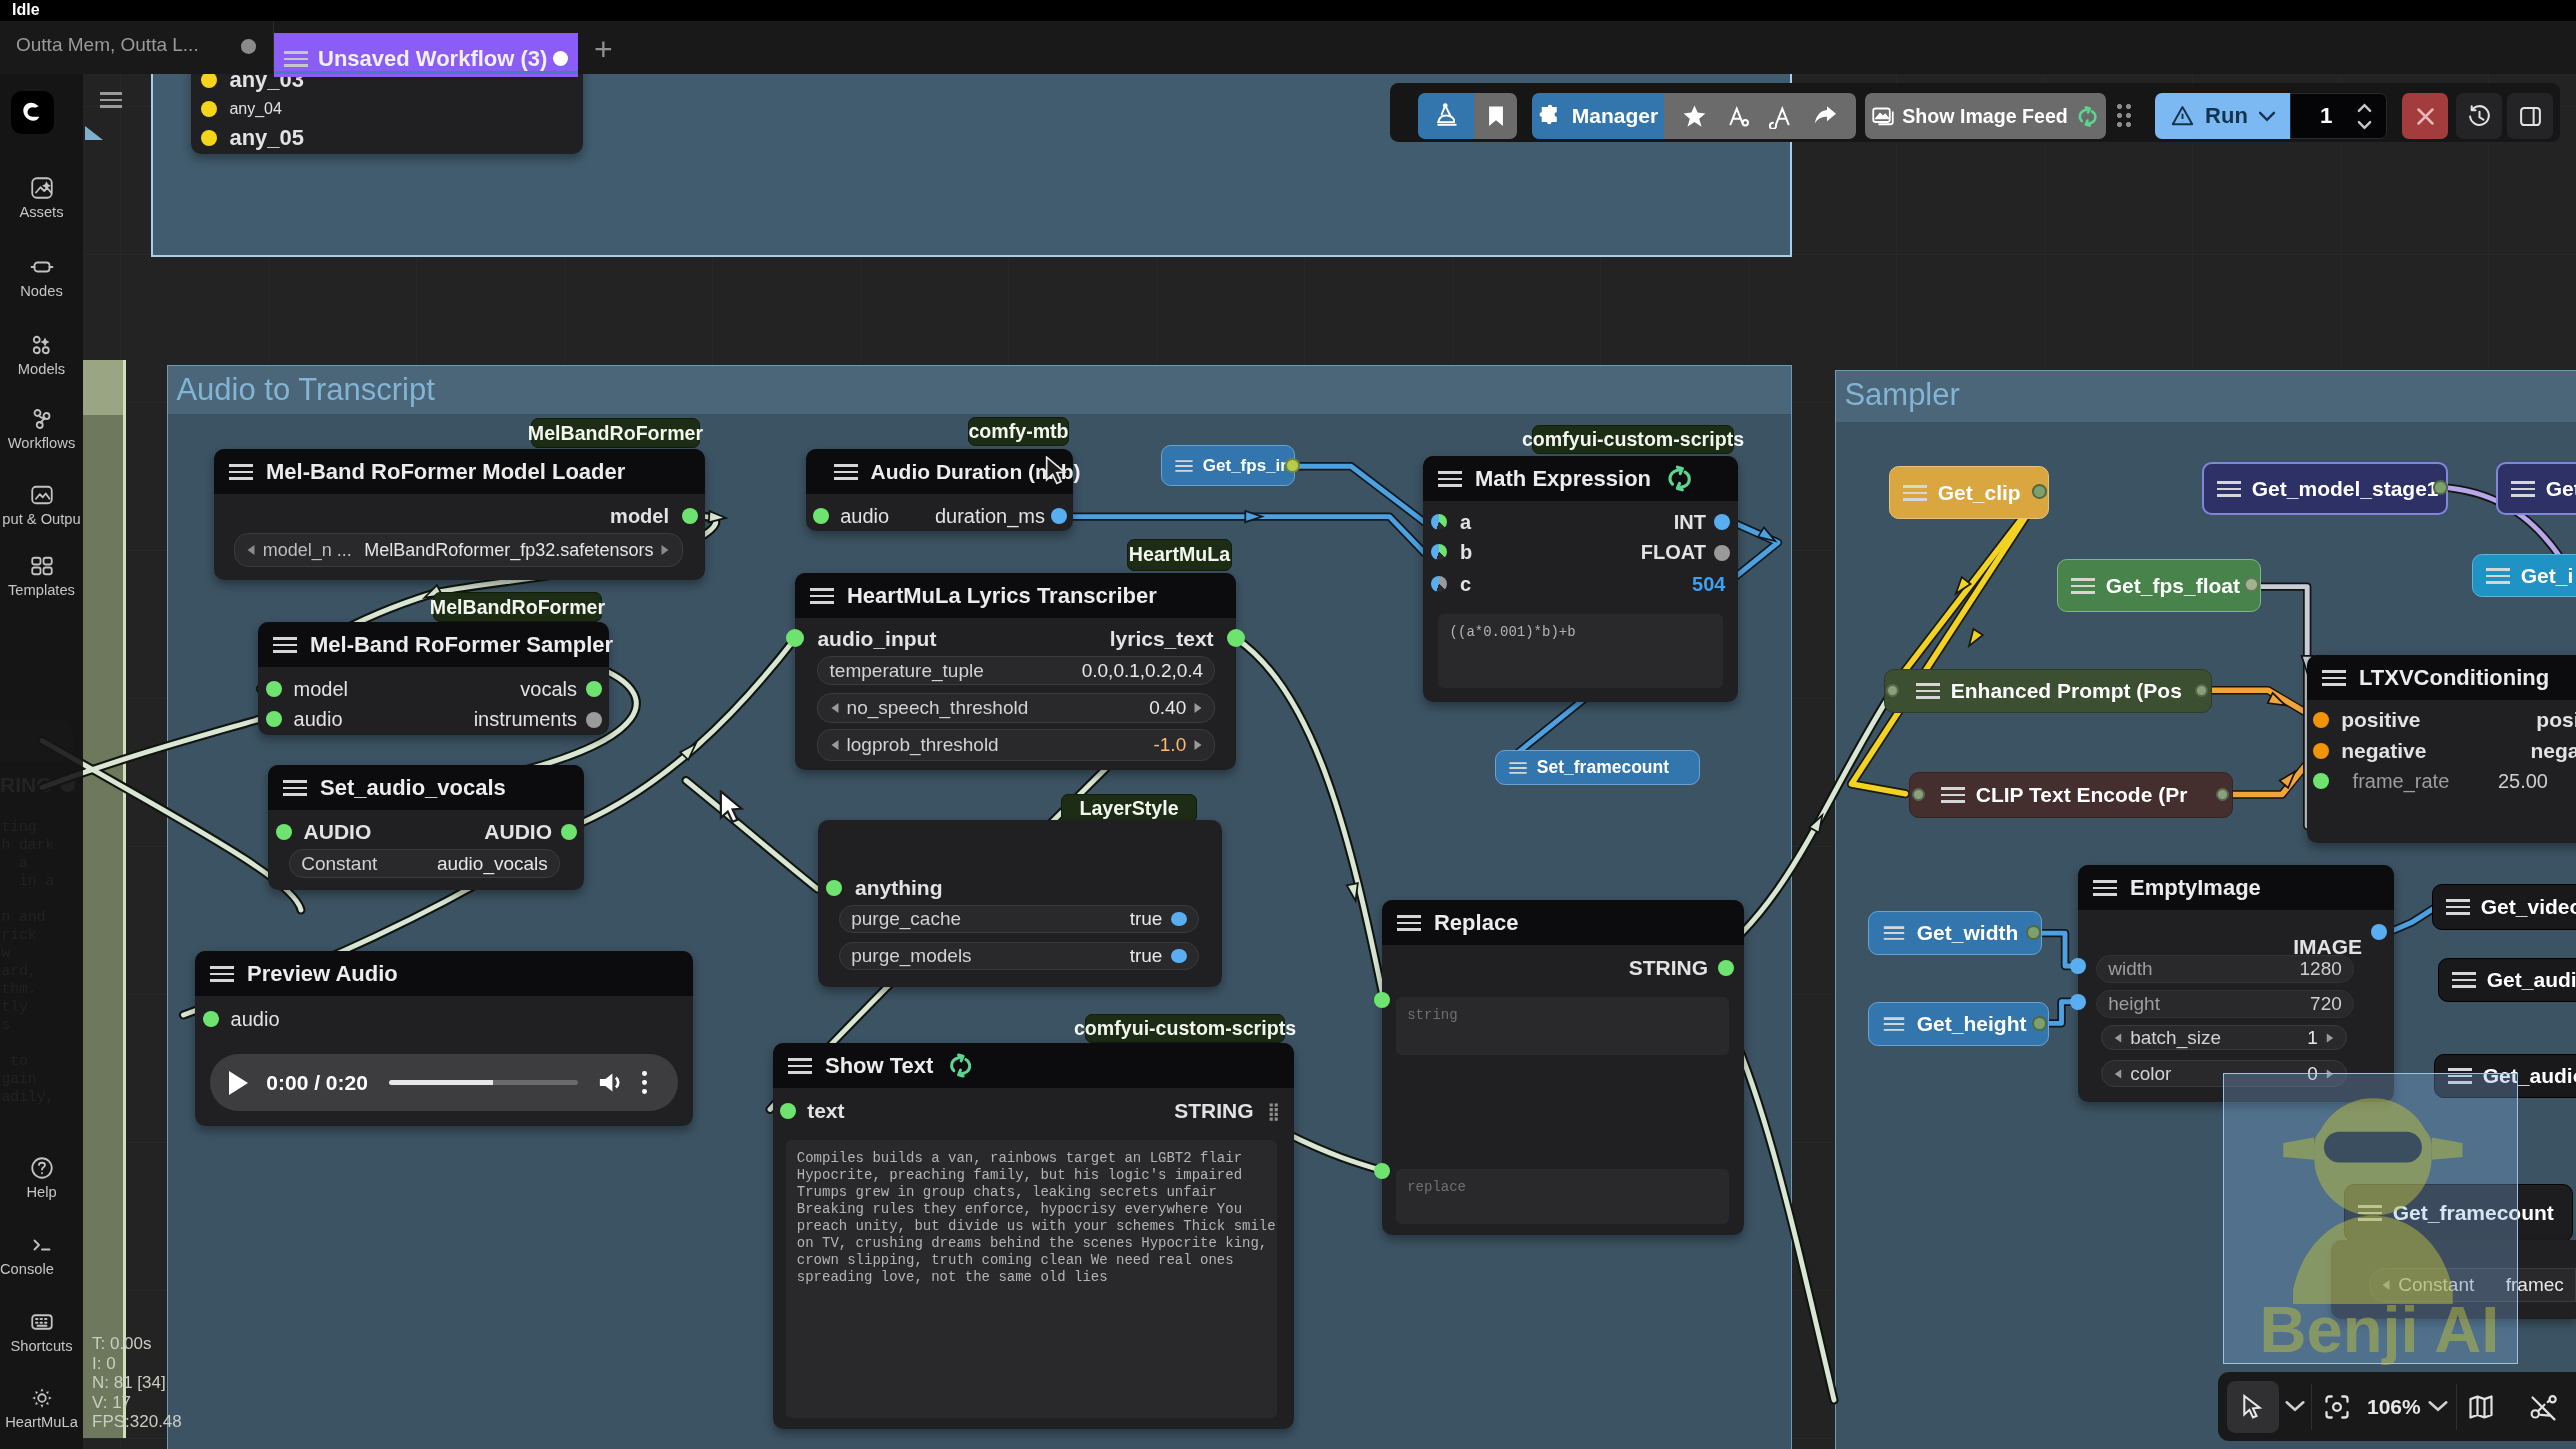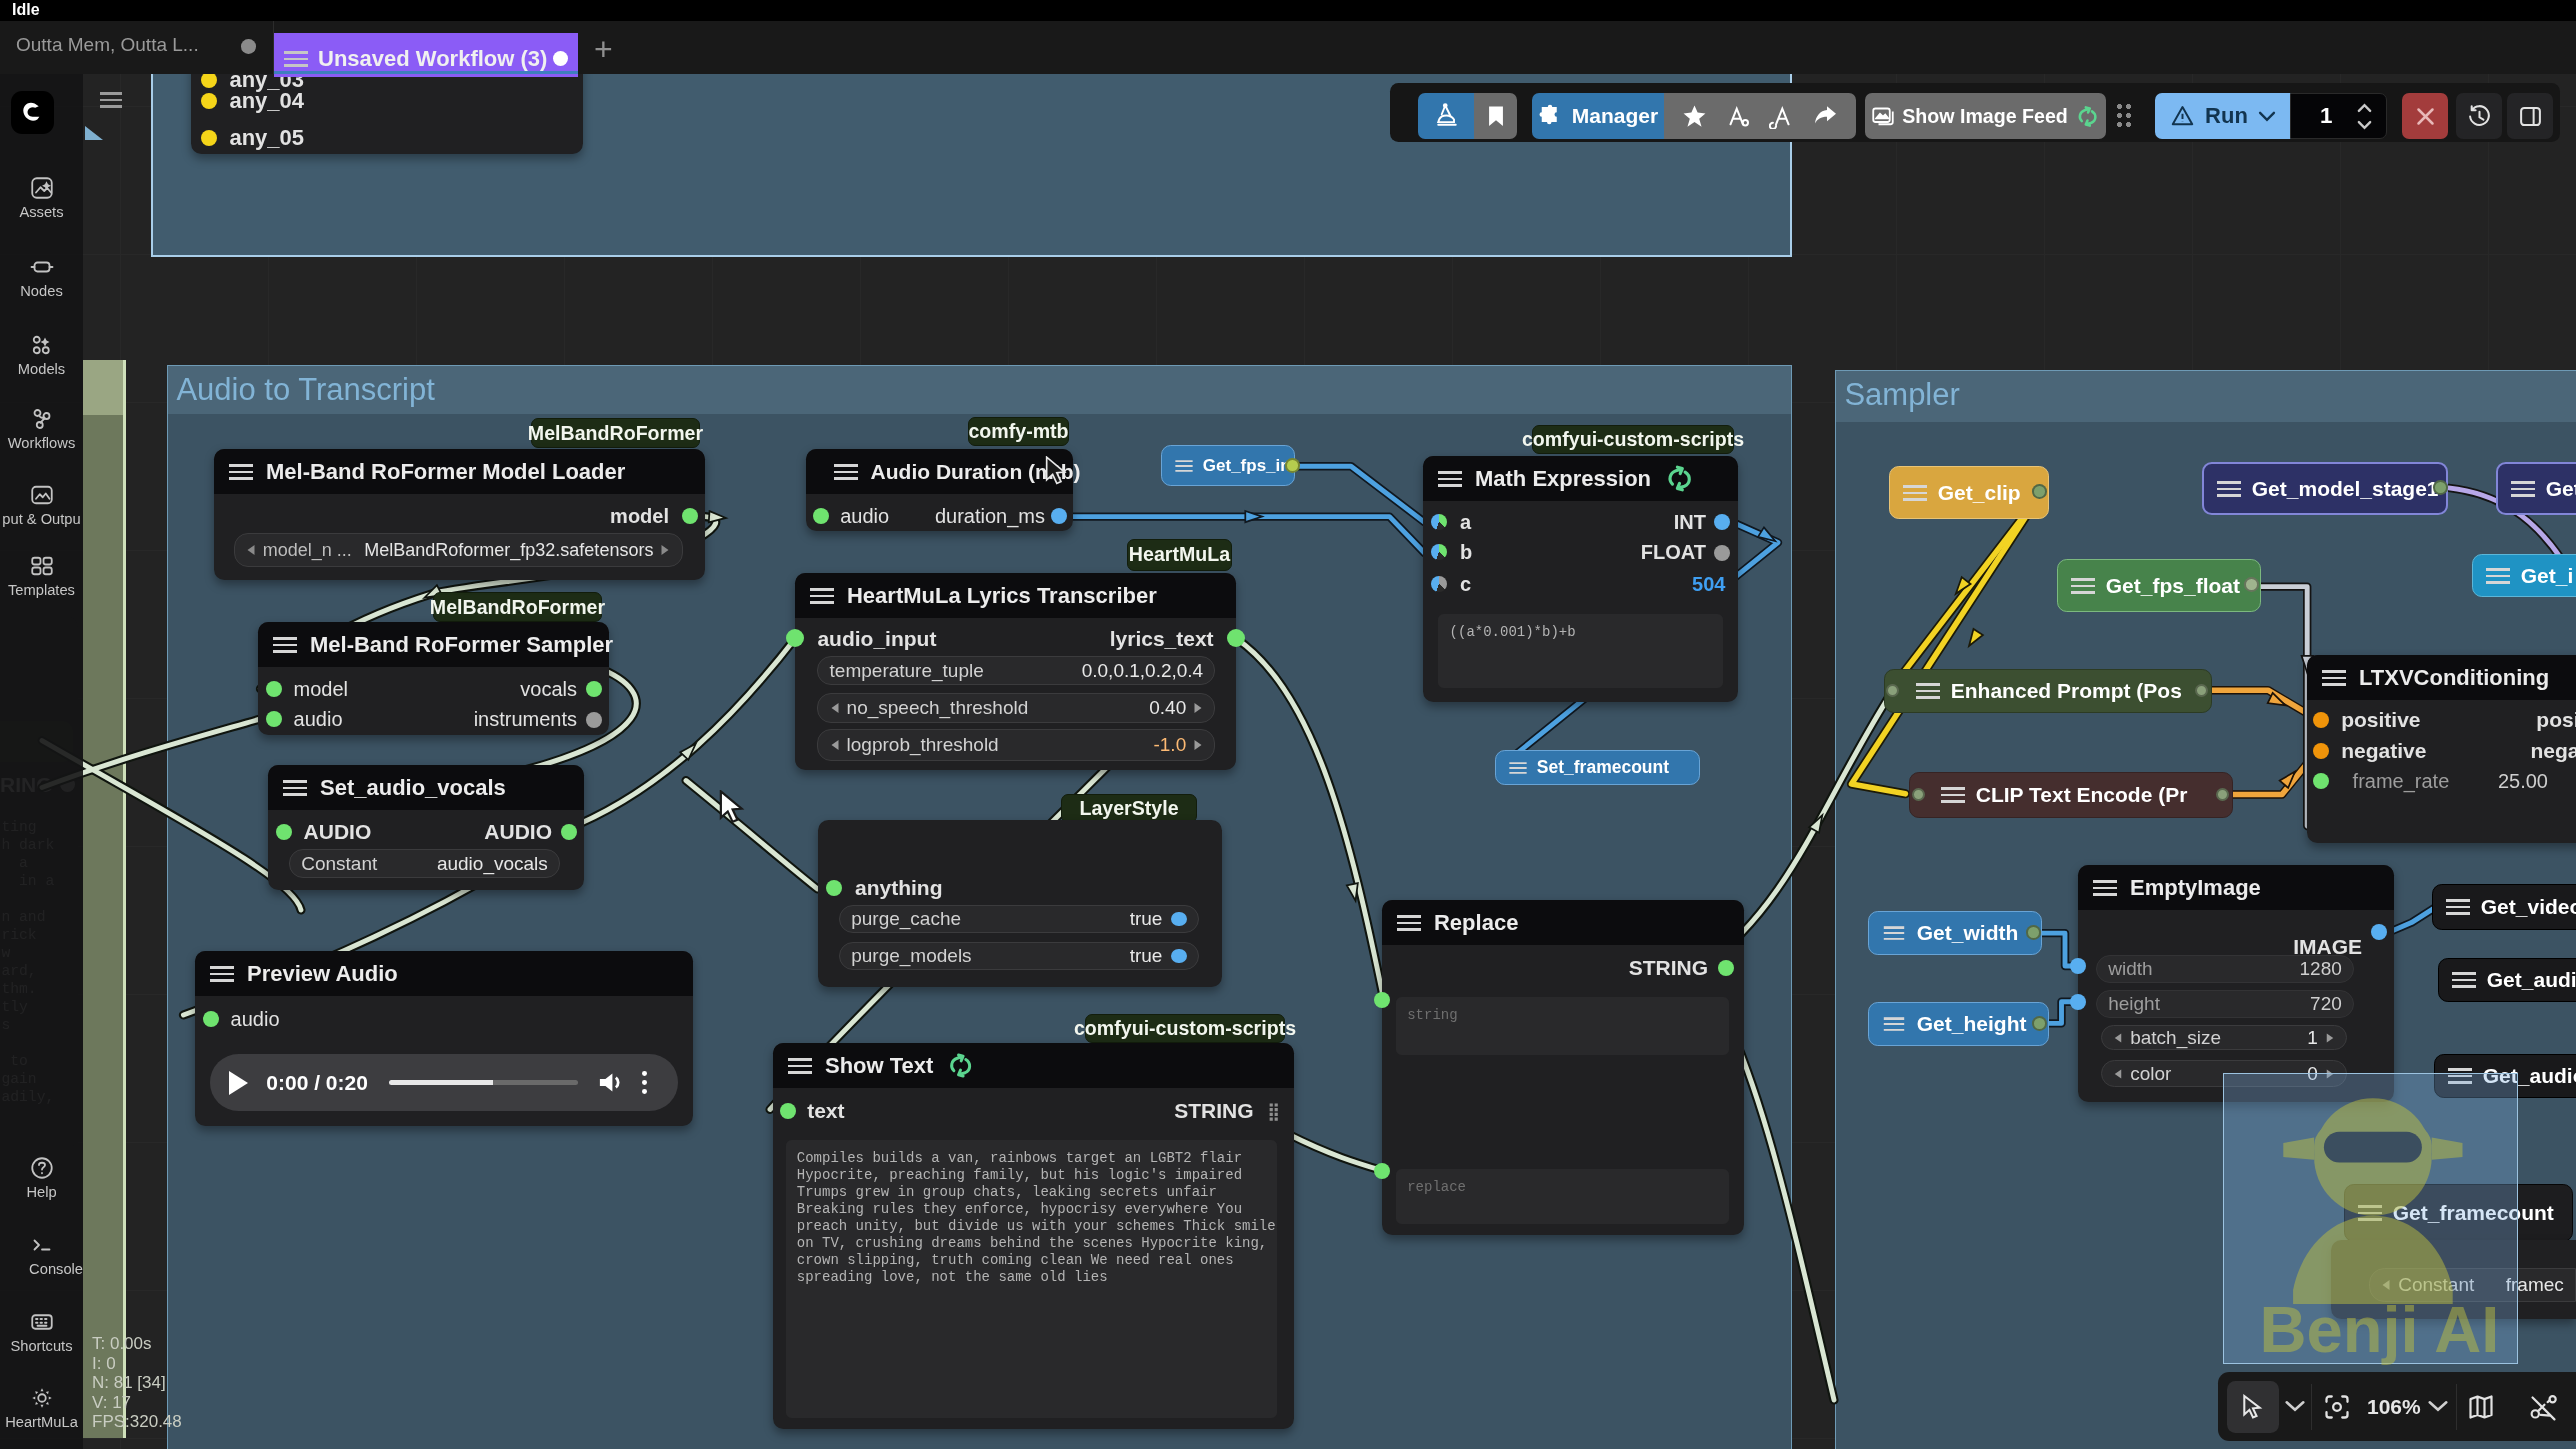--- a/index.html
+++ b/index.html
@@ -159,21 +159,21 @@
 <path d="M-11,-8 L13,0 L-11,8 Z" fill="#d9e6d3" stroke="#10150f" stroke-width="2.5" transform="translate(1024,739) rotate(4)"></path>
 </g>
 </svg>
 <div id="nodes">
 
 <div class="node" style="left:191px;top:28px;width:392px;height:126px">
  <div class="row" style="top:41px;height:22.4px;font-weight:700;font-size:22px">
         <span class="dot yw" style="margin-left:9.8px"></span>
         <span style="margin-left:12.6px">any_03</span>
       </div>
- <div class="row" style="top:62px;height:22.4px;font-weight:700;font-size:22px">
+ <div class="row" style="top:70px;height:22.4px;font-weight:400;font-size:16px">
         <span class="dot yw" style="margin-left:9.8px"></span>
         <span style="margin-left:12.6px">any_04</span>
       </div>
  <div class="row" style="top:99px;height:22.4px;font-weight:700;font-size:22px">
         <span class="dot yw" style="margin-left:9.8px"></span>
         <span style="margin-left:12.6px">any_05</span>
       </div>
 </div>
 <div style="position:absolute;left:85px;top:126px;width:0;height:0;border-left:18px solid #7fb0d0;border-top:14px solid transparent"></div>
 
@@ -514,21 +514,21 @@
         </svg>
 <div style="color:#c6c6c6;font-size:14.7px;margin-top:4.2px">Templates</div>
       </div>
 <div style="position:absolute;left:0;top:1156px;width:83px;text-align:center">
 <svg width="24" height="24" viewBox="0 0 32 32" fill="none" stroke="#c2c2c2" stroke-width="2.4" stroke-linecap="round" stroke-linejoin="round" style="display:block;margin:0 auto">
           <circle cx="16" cy="16" r="13"></circle>
           <path d="M12 12 C12 8 20 8 20 12 C20 15 16 15 16 18 M16 22.5 L16 23"></path>
         </svg>
 <div style="color:#c6c6c6;font-size:14.7px;margin-top:4.2px">Help</div>
       </div>
-<div style="position:absolute;left:0;top:1233px;width:83px;text-align:right">
+<div style="position:absolute;left:0;top:1233px;width:83px;text-align:left">
 <svg width="24" height="24" viewBox="0 0 32 32" fill="none" stroke="#c2c2c2" stroke-width="2.4" stroke-linecap="round" stroke-linejoin="round" style="display:block;margin:0 auto">
           <path d="M6 10 L12 16 L6 22 M16 22 H26"></path>
         </svg>
 <div style="color:#c6c6c6;font-size:14.7px;margin-top:4.2px">Console</div>
       </div>
 <div style="position:absolute;left:0;top:1310px;width:83px;text-align:center">
 <svg width="24" height="24" viewBox="0 0 32 32" fill="none" stroke="#c2c2c2" stroke-width="2.4" stroke-linecap="round" stroke-linejoin="round" style="display:block;margin:0 auto">
           <rect x="3" y="7" width="26" height="18" rx="4"></rect>
           <path d="M8 12 h2 M14 12 h2 M20 12 h2 M8 17 h2 M14 17 h2 M20 17 h2 M10 21 h12"></path>
         </svg>

